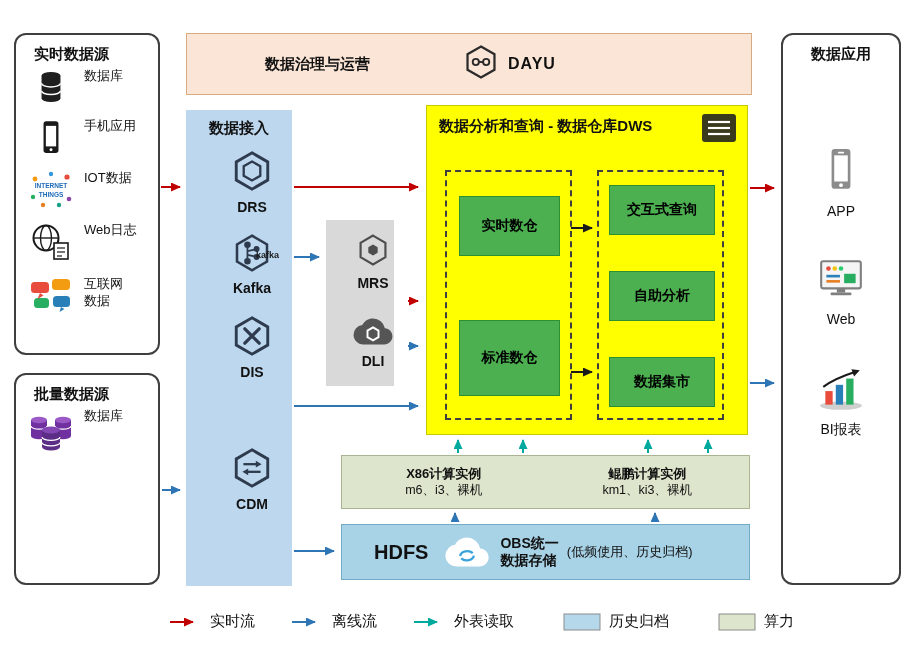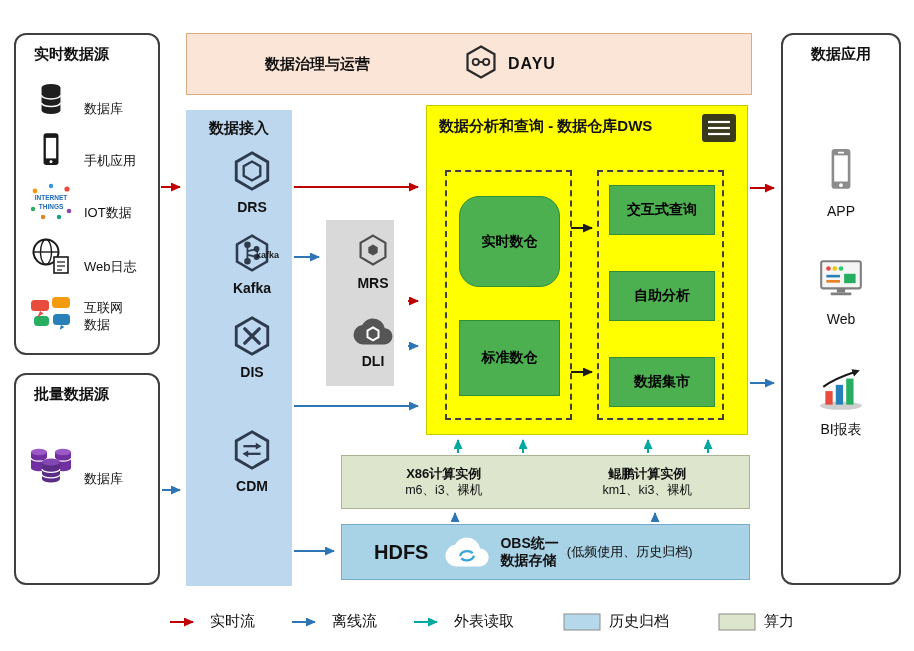--- a/index.html
+++ b/index.html
@@ -1,21 +1,21 @@
 <!DOCTYPE html>
 <html><head>
 <meta charset="utf-8">
 <style>
   *{box-sizing:border-box;}
   body{margin:0;background:#ffffff;font-family:"Liberation Sans","DejaVu Sans",sans-serif;color:#111;}
   .canvas{position:relative;width:914px;height:651px;background:#fff;overflow:hidden;}
 
   .panel{position:absolute;background:#fff;border:2px solid #3f3f3f;border-radius:12px;}
   .panel-title{font-size:15px;font-weight:700;padding:10px 0 4px 18px;}
-  .src-item{display:flex;align-items:flex-end;padding-left:10px;gap:8px;}
+  .src-item{display:flex;align-items:flex-start;padding-left:10px;gap:8px;}
   .src-item .ic{width:50px;flex:0 0 50px;display:flex;justify-content:center;align-items:center;}
   .src-item .lb{font-size:13px;line-height:1.3;}
   .src-item .lb span{display:block;}
 
   .gov{position:absolute;left:186px;top:33px;width:566px;height:62px;background:#fbe5d6;border:1px solid #d8ab83;display:flex;align-items:center;}
   .gov-title{font-size:15px;font-weight:700;margin-left:78px;}
   .gov-brand{display:flex;align-items:center;gap:8px;margin-left:92px;}
   .gov-brand .nm{font-size:16px;font-weight:700;letter-spacing:1px;}
 
   .ingest{position:absolute;left:186px;top:110px;width:106px;height:476px;background:#bdd7ee;}
@@ -215,21 +215,21 @@
     <div class="svc" style="top:205px;">
       <span>
         <svg width="46" height="42" viewBox="0 0 44 44">
           <polygon points="22,3 38.5,12.5 38.5,31.5 22,41 5.5,31.5 5.5,12.5" fill="none" stroke="#2e3a4d" stroke-width="3"></polygon>
           <path d="M14.5 14.5 L29.5 29.5 M29.5 14.5 L14.5 29.5" stroke="#2e3a4d" stroke-width="3.4" stroke-linecap="round" fill="none"></path>
         </svg>
       </span>
       <span class="nm">DIS</span>
     </div>
 
-    <div class="svc" style="top:319px;text-align:center;">
+    <div class="svc" style="top:337px;text-align:center;">
       <span>
         <svg width="46" height="42" viewBox="0 0 44 44">
           <polygon points="22,3 38.5,12.5 38.5,31.5 22,41 5.5,31.5 5.5,12.5" fill="none" stroke="#2e3a4d" stroke-width="3"></polygon>
           <path d="M13 18 H26.5" stroke="#2e3a4d" stroke-width="2.4" fill="none"></path>
           <polygon points="26,14.5 32,18 26,21.5" fill="#2e3a4d"></polygon>
           <path d="M31 26 H17.5" stroke="#2e3a4d" stroke-width="2.4" fill="none"></path>
           <polygon points="18,22.5 12,26 18,29.5" fill="#2e3a4d"></polygon>
         </svg>
       </span>
       <span class="nm">CDM</span>
@@ -262,21 +262,21 @@
     <span class="dws-doc">
       <svg width="36" height="30" viewBox="0 0 36 30">
         <rect x="1" y="1" width="34" height="28" rx="3" fill="#3a3a1c"></rect>
         <line x1="7" y1="9" x2="29" y2="9" stroke="#fff" stroke-width="2.2"></line>
         <line x1="7" y1="15" x2="29" y2="15" stroke="#fff" stroke-width="2.2"></line>
         <line x1="7" y1="21" x2="29" y2="21" stroke="#fff" stroke-width="2.2"></line>
       </svg>
     </span>
 
     <div class="dashed" style="left:18px;top:64px;width:127px;height:250px;">
-      <div class="module" style="left:12px;top:24px;width:101px;height:91px;border-radius:20px;">实时数仓</div>
+      <div class="module" style="left:12px;top:24px;width:101px;height:60px;">实时数仓</div>
       <div class="module" style="left:12px;top:148px;width:101px;height:76px;">标准数仓</div>
     </div>
 
     <div class="dashed" style="left:170px;top:64px;width:127px;height:250px;">
       <div class="module" style="left:10px;top:13px;width:106px;height:50px;">交互式查询</div>
       <div class="module" style="left:10px;top:99px;width:106px;height:50px;">自助分析</div>
       <div class="module" style="left:10px;top:185px;width:106px;height:50px;">数据集市</div>
     </div>
   </div>
 

